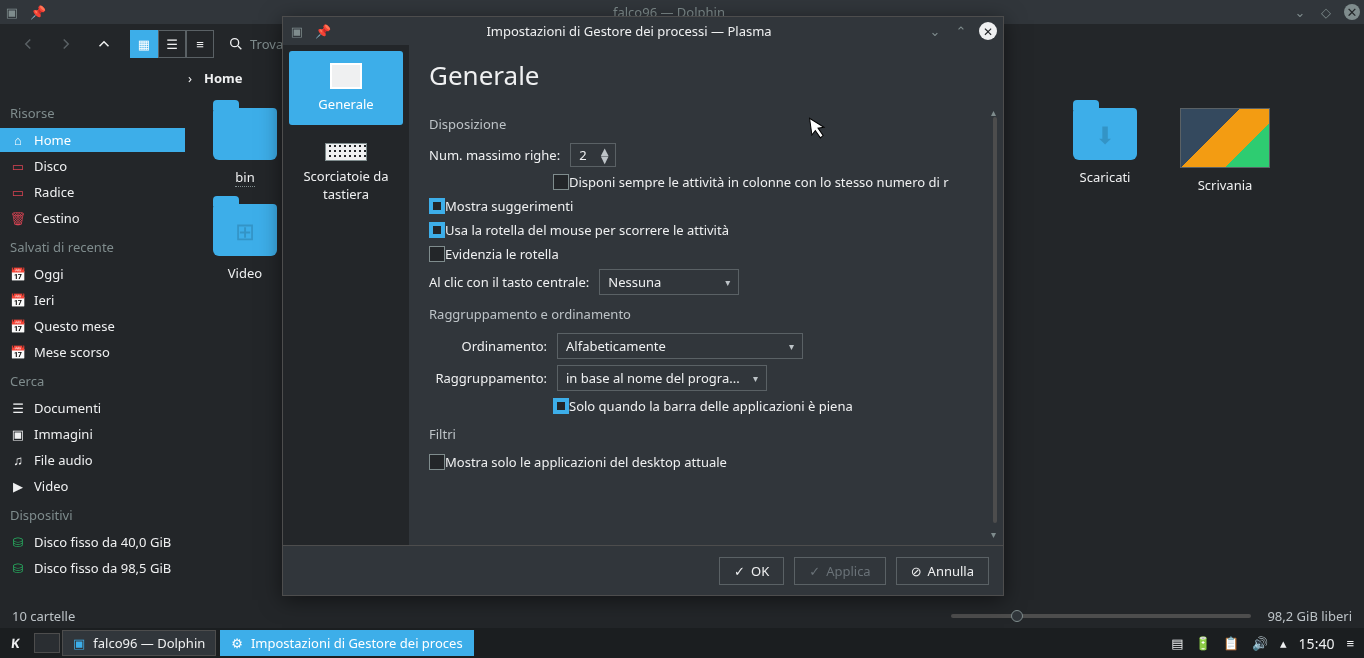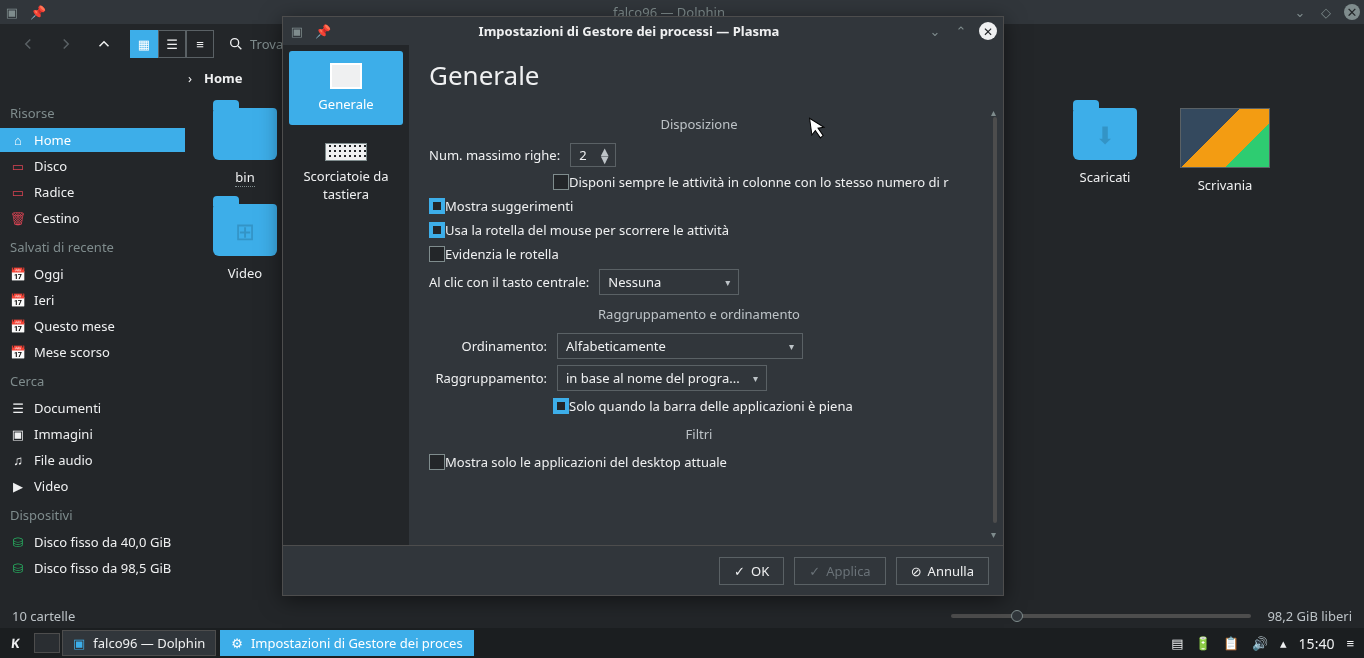--- a/index.html
+++ b/index.html
@@ -46,40 +46,40 @@
 .folder-label.selected { border-bottom: 1px dotted #7f8c8d; }
 .img-thumb { width: 90px; height: 60px; background: linear-gradient(135deg, #34495e 40%, #f39c12 40%, #f39c12 70%, #2ecc71 70%); border: 1px solid #5a6165; }
 
 .status-bar { height: 24px; display: flex; align-items: center; justify-content: space-between; padding: 0 12px; color: #bdc3c7; }
 .zoom-track { width: 300px; height: 4px; background: #4d4d4d; position: relative; border-radius: 2px; }
 .zoom-thumb { position: absolute; left: 20%; top: -4px; width: 12px; height: 12px; background: #31363b; border: 1px solid #7f8c8d; border-radius: 6px; }
 
 
 .settings-dialog { position: absolute; left: 282px; top: 16px; width: 722px; height: 580px; background: #31363b; border: 1px solid #4d4d4d; display: flex; flex-direction: column; box-shadow: 0 4px 20px rgba(0,0,0,0.5); }
 .dlg-titlebar { height: 28px; display: flex; align-items: center; justify-content: space-between; padding: 0 6px; background: #31363b; }
-.dlg-title { flex: 1; text-align: center; color: #eff0f1; font-weight: bold; }
+.dlg-title { flex: 1; text-align: center; color: #eff0f1; }
 .dlg-close { width: 18px; height: 18px; background: #eff0f1; color: #232629; border-radius: 50%; display: flex; align-items: center; justify-content: center; font-size: 12px; }
 .dlg-body { flex: 1; display: flex; }
 .dlg-sidebar { width: 126px; background: #232629; padding: 6px; display: flex; flex-direction: column; gap: 6px; }
 .dlg-side-item { display: flex; flex-direction: column; align-items: center; gap: 6px; padding: 12px 4px; text-align: center; border-radius: 3px; }
 .dlg-side-item.active { background: #3daee9; color: #fff; }
 .dlg-side-icon { width: 32px; height: 26px; background: #eff0f1; border: 2px solid #3daee9; position: relative; }
 .dlg-side-item.active .dlg-side-icon { border-color: #fff; }
 .kb-icon { width: 42px; height: 18px; background: repeating-linear-gradient(90deg, #eff0f1 0 3px, transparent 3px 5px), repeating-linear-gradient(0deg, #eff0f1 0 3px, transparent 3px 5px); background-size: 100% 100%; border: 1px solid #7f8c8d; }
 
 .dlg-main { flex: 1; padding: 12px 20px 0 20px; display: flex; flex-direction: column; position: relative; overflow: hidden; }
 .dlg-h1 { font-size: 26px; font-weight: normal; margin-bottom: 12px; }
 .scroll-area { flex: 1; overflow: hidden; padding-right: 14px; }
 .scrollbar-v { position: absolute; right: 4px; top: 60px; bottom: 10px; width: 8px; }
 .scrollbar-v::before { content:""; position:absolute; left:2px; right:2px; top:12px; bottom:12px; background:#4d4d4d; border-radius:2px; }
 .scroll-arrow { position: absolute; left: 0; width: 8px; height: 8px; color: #7f8c8d; font-size: 10px; }
 .scroll-arrow.up { top: 0; }
 .scroll-arrow.down { bottom: 0; }
 
-.section-title { text-align: center; color: #bdc3c7; margin: 10px 0; }
+.section-title { color: #bdc3c7; margin: 10px 0; }
 .form-row { display: flex; align-items: center; gap: 10px; margin: 6px 0; }
 .form-row .lbl { text-align: right; min-width: 118px; }
 .checkbox { width: 16px; height: 16px; border: 1px solid #7f8c8d; display: inline-flex; align-items: center; justify-content: center; background: #232629; }
 .checkbox.checked { background: #3daee9; border-color: #3daee9; }
 .checkbox.checked::after { content: ""; width: 8px; height: 8px; background: #232629; }
 .spin-box { width: 46px; height: 24px; border: 1px solid #5a6165; display: flex; align-items: center; padding: 0 4px 0 8px; background: #31363b; justify-content: space-between; }
 .spin-arrows { display: flex; flex-direction: column; font-size: 7px; line-height: 7px; color: #bdc3c7; gap:1px; }
 .combo { height: 26px; border: 1px solid #5a6165; padding: 0 8px; display: flex; align-items: center; justify-content: space-between; background: #31363b; }
 .combo .chev { font-size: 10px; color: #bdc3c7; }
 .check-line { display: flex; align-items: center; margin: 6px 0; }

